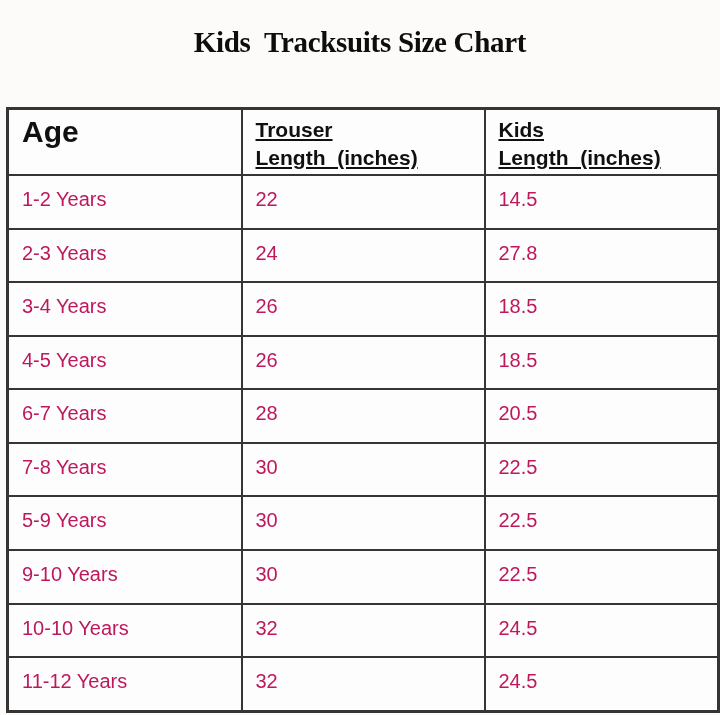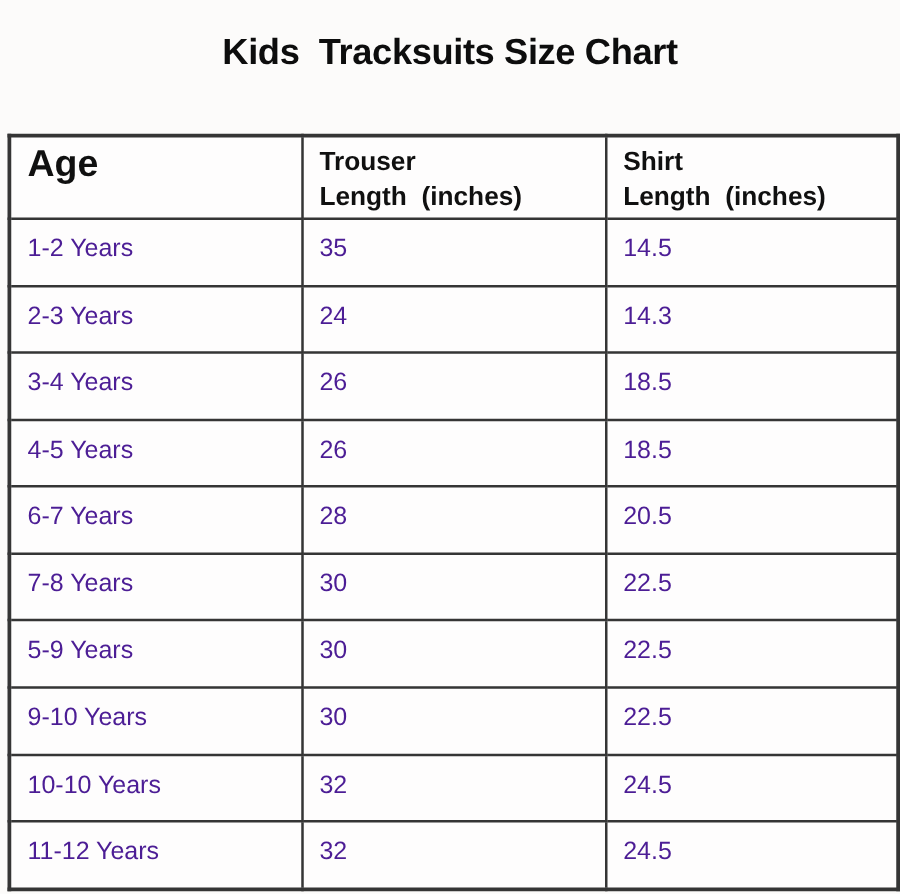--- a/index.html
+++ b/index.html
@@ -17,20 +17,21 @@
     top: 26px;
     left: 0;
     width: 720px;
     margin: 0;
     text-align: center;
     font-size: 29px;
     font-weight: 700;
     letter-spacing: -0.3px;
     color: #0d0d0d;
     white-space: pre;
+    font-family: Liberation Serif, serif;
   }
   .size-table {
     position: absolute;
     left: 6px;
     top: 107px;
     width: 711px;
     height: 606px;
     border-collapse: collapse;
     table-layout: fixed;
     background: #fefdfd;
@@ -55,24 +56,25 @@
   }
   .age-label {
     font-size: 30px;
     line-height: 32px;
     display: block;
   }
   .hline {
     display: block;
     line-height: 28px;
     white-space: pre;
+    text-decoration: underline;
   }
   .size-table td {
     font-size: 20px;
-    color: #4c1d95;
+    color: #be185d;
     line-height: 24px;
   }
 </style>
 </head>
 <body>
 
 <div>
 
   <h1 class="title">Kids  Tracksuits Size Chart</h1>
 
@@ -85,35 +87,35 @@
     <thead>
       <tr class="header-row">
         <th>
           <span class="age-label">Age</span>
         </th>
         <th>
           <span class="hline">Trouser</span>
           <span class="hline">Length  (inches)</span>
         </th>
         <th>
-          <span class="hline">Shirt</span>
+          <span class="hline">Kids</span>
           <span class="hline">Length  (inches)</span>
         </th>
       </tr>
     </thead>
     <tbody>
       <tr>
         <td>1-2 Years</td>
-        <td>35</td>
+        <td>22</td>
         <td>14.5</td>
       </tr>
       <tr>
         <td>2-3 Years</td>
         <td>24</td>
-        <td>14.3</td>
+        <td>27.8</td>
       </tr>
       <tr>
         <td>3-4 Years</td>
         <td>26</td>
         <td>18.5</td>
       </tr>
       <tr>
         <td>4-5 Years</td>
         <td>26</td>
         <td>18.5</td>

